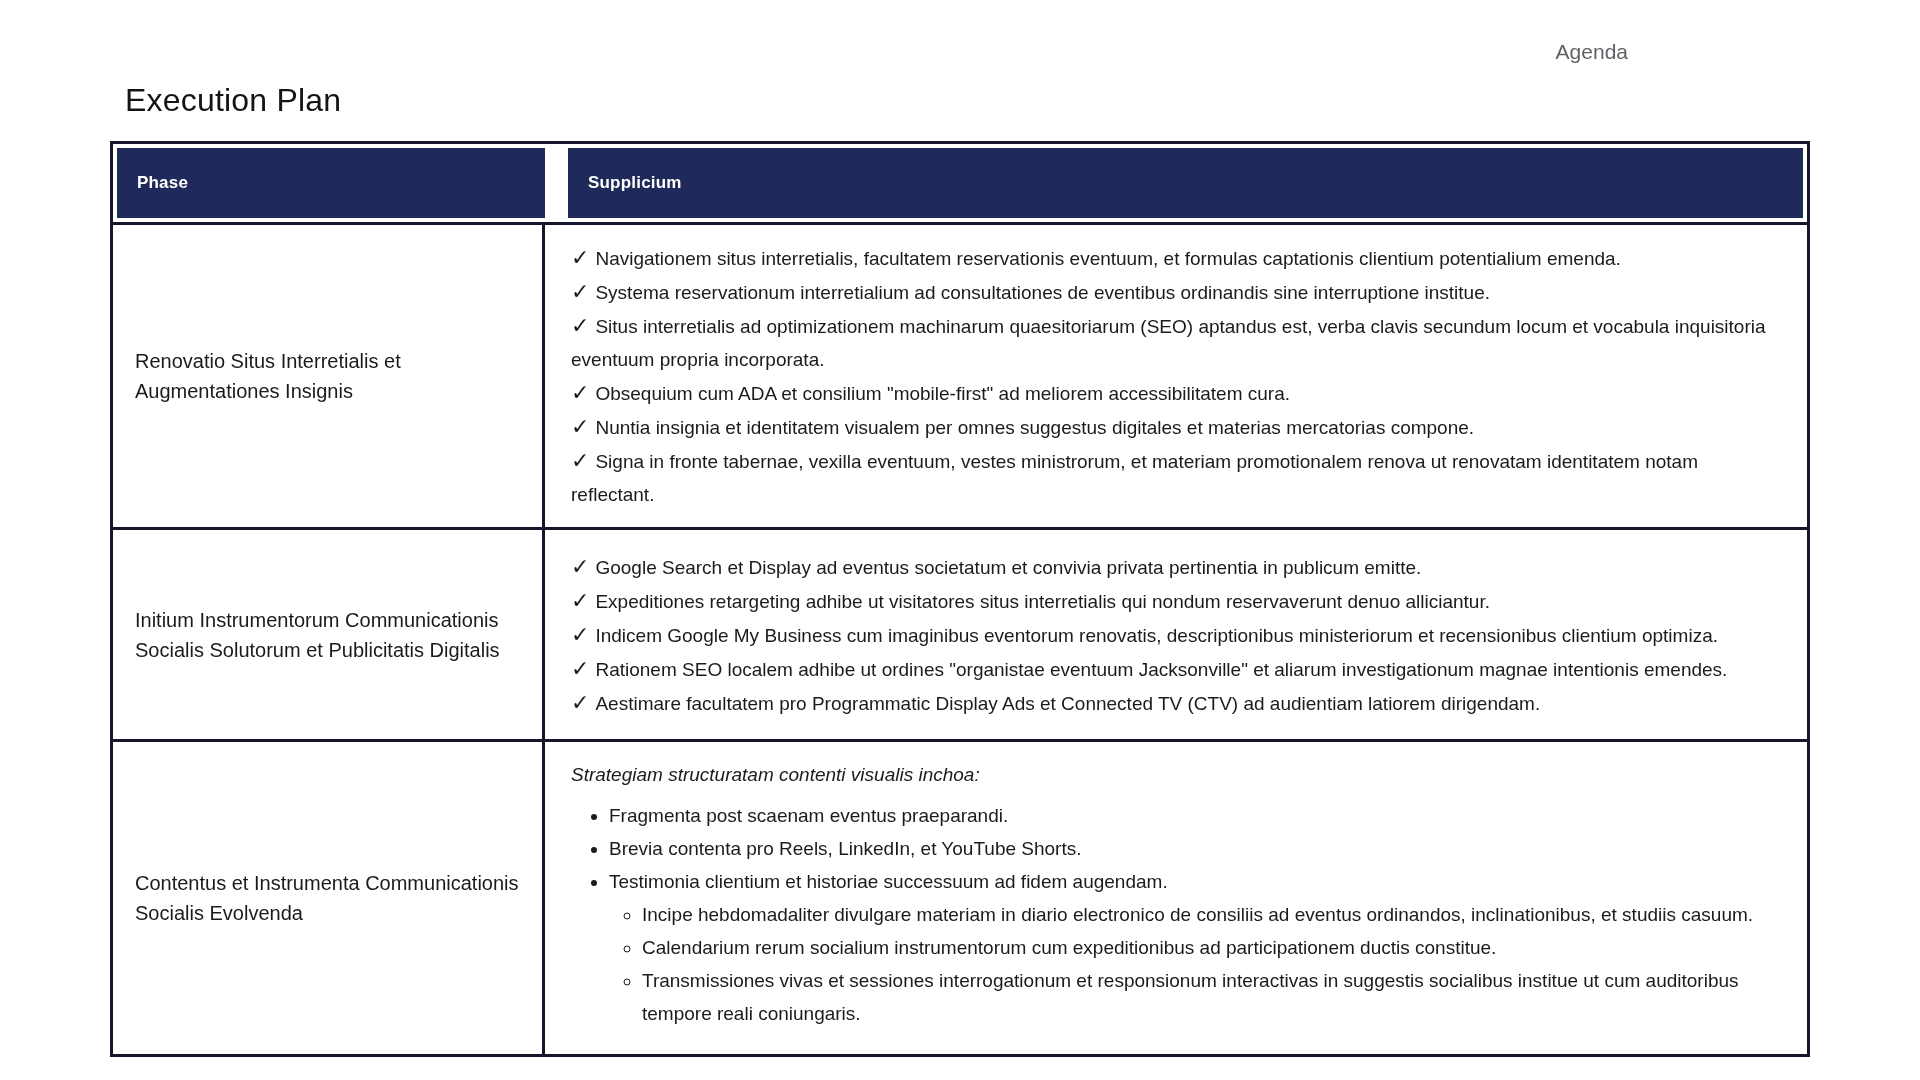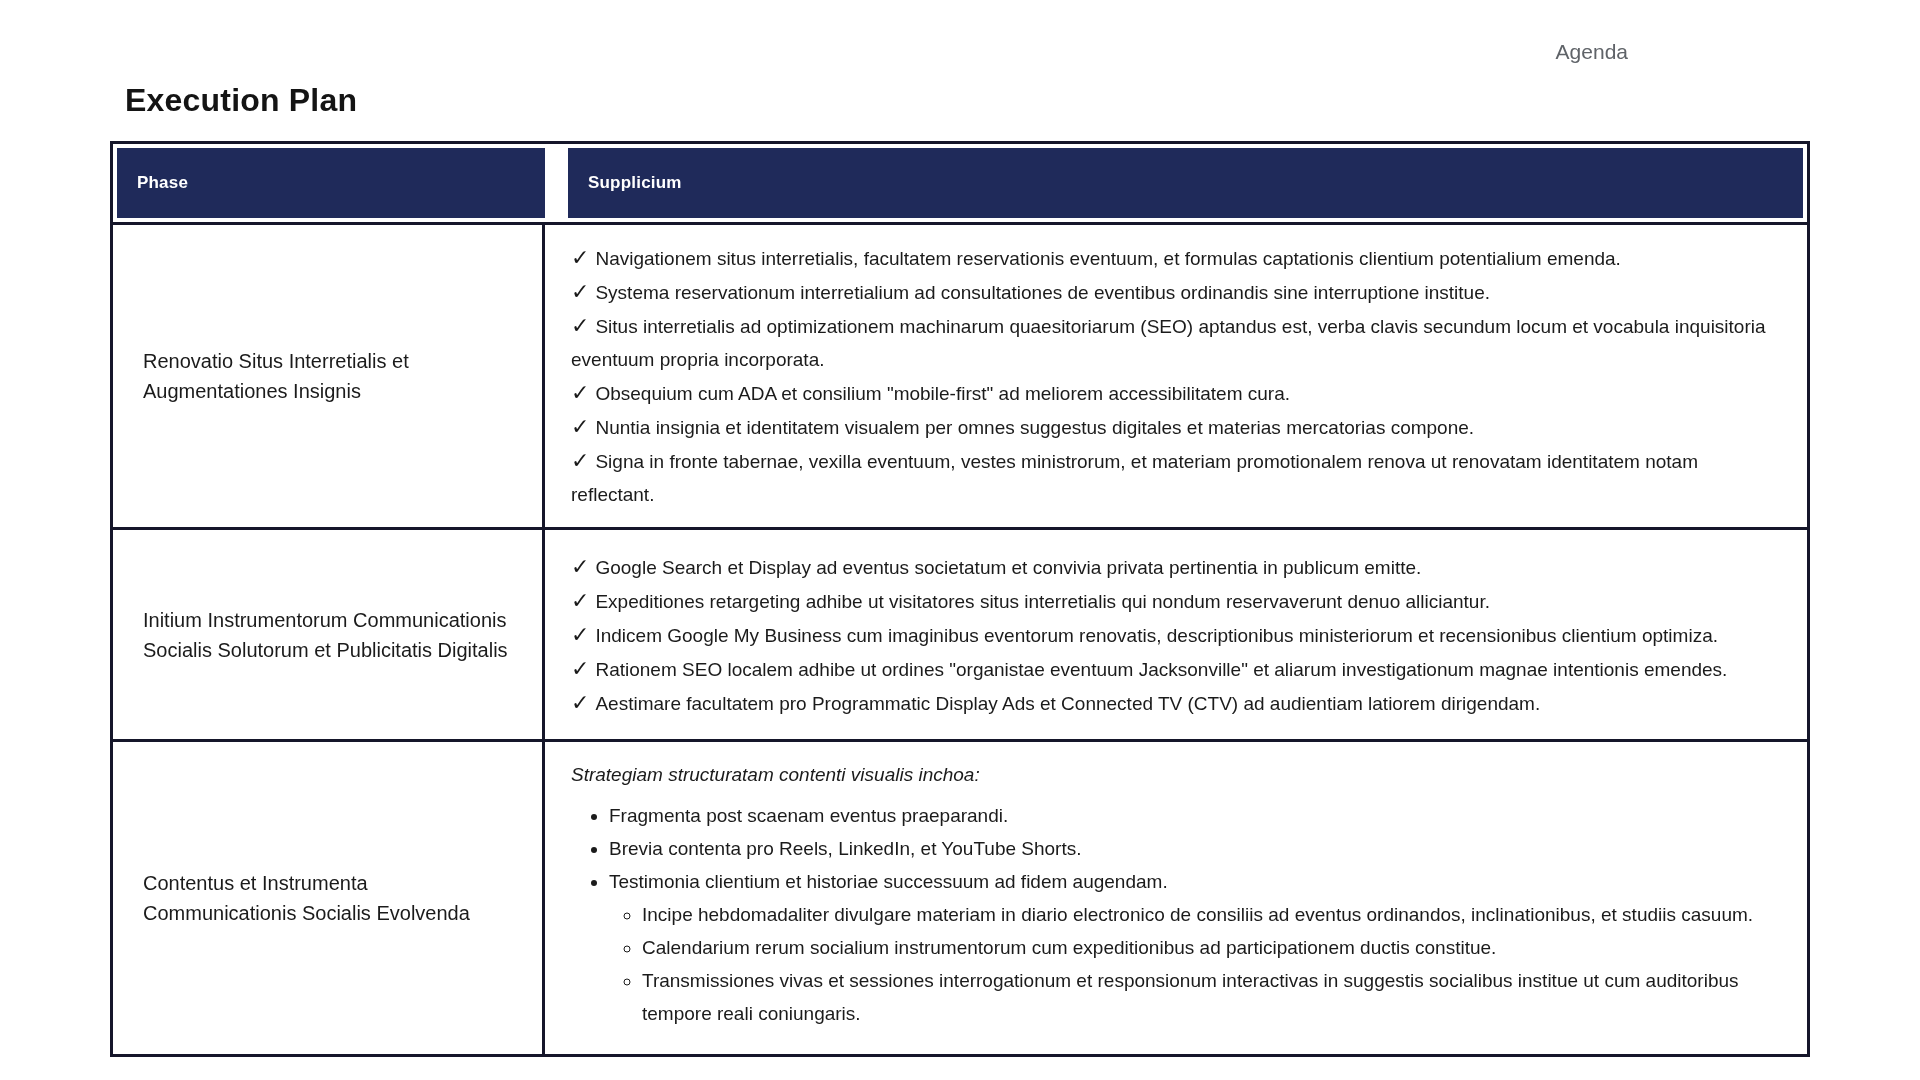--- a/index.html
+++ b/index.html
@@ -21,21 +21,21 @@
     font-size: 21px;
     color: var(--muted, #5f6368);
   }
 
   .page-title {
     position: absolute;
     left: 125px;
     top: 82px;
     margin: 0;
     font-size: 32px;
-    font-weight: 700;
+    font-weight: 400;
     letter-spacing: 0.2px;
     color: #141414;
   }
 
   .plan-table {
     position: absolute;
     left: 110px;
     top: 141px;
     width: 1700px;
     border: 3px solid var(--border, #15162a);
@@ -69,21 +69,21 @@
     border-top: 3px solid var(--border, #15162a);
   }
   #rows .body-row:nth-child(1) { min-height: 263px; }
   #rows .body-row:nth-child(2) { min-height: 209px; }
   #rows .body-row:nth-child(3) { min-height: 266px; }
 
   .phase-cell {
     border-right: 3px solid var(--border, #15162a);
     display: flex;
     align-items: center;
-    padding: 16px 30px;
+    padding: 16px 22px;
     font-size: 20px;
     line-height: 30px;
     box-sizing: border-box;
   }
   .content-cell {
     display: flex;
     flex-direction: column;
     justify-content: center;
     padding: 16px 26px;
     font-size: 19px;

